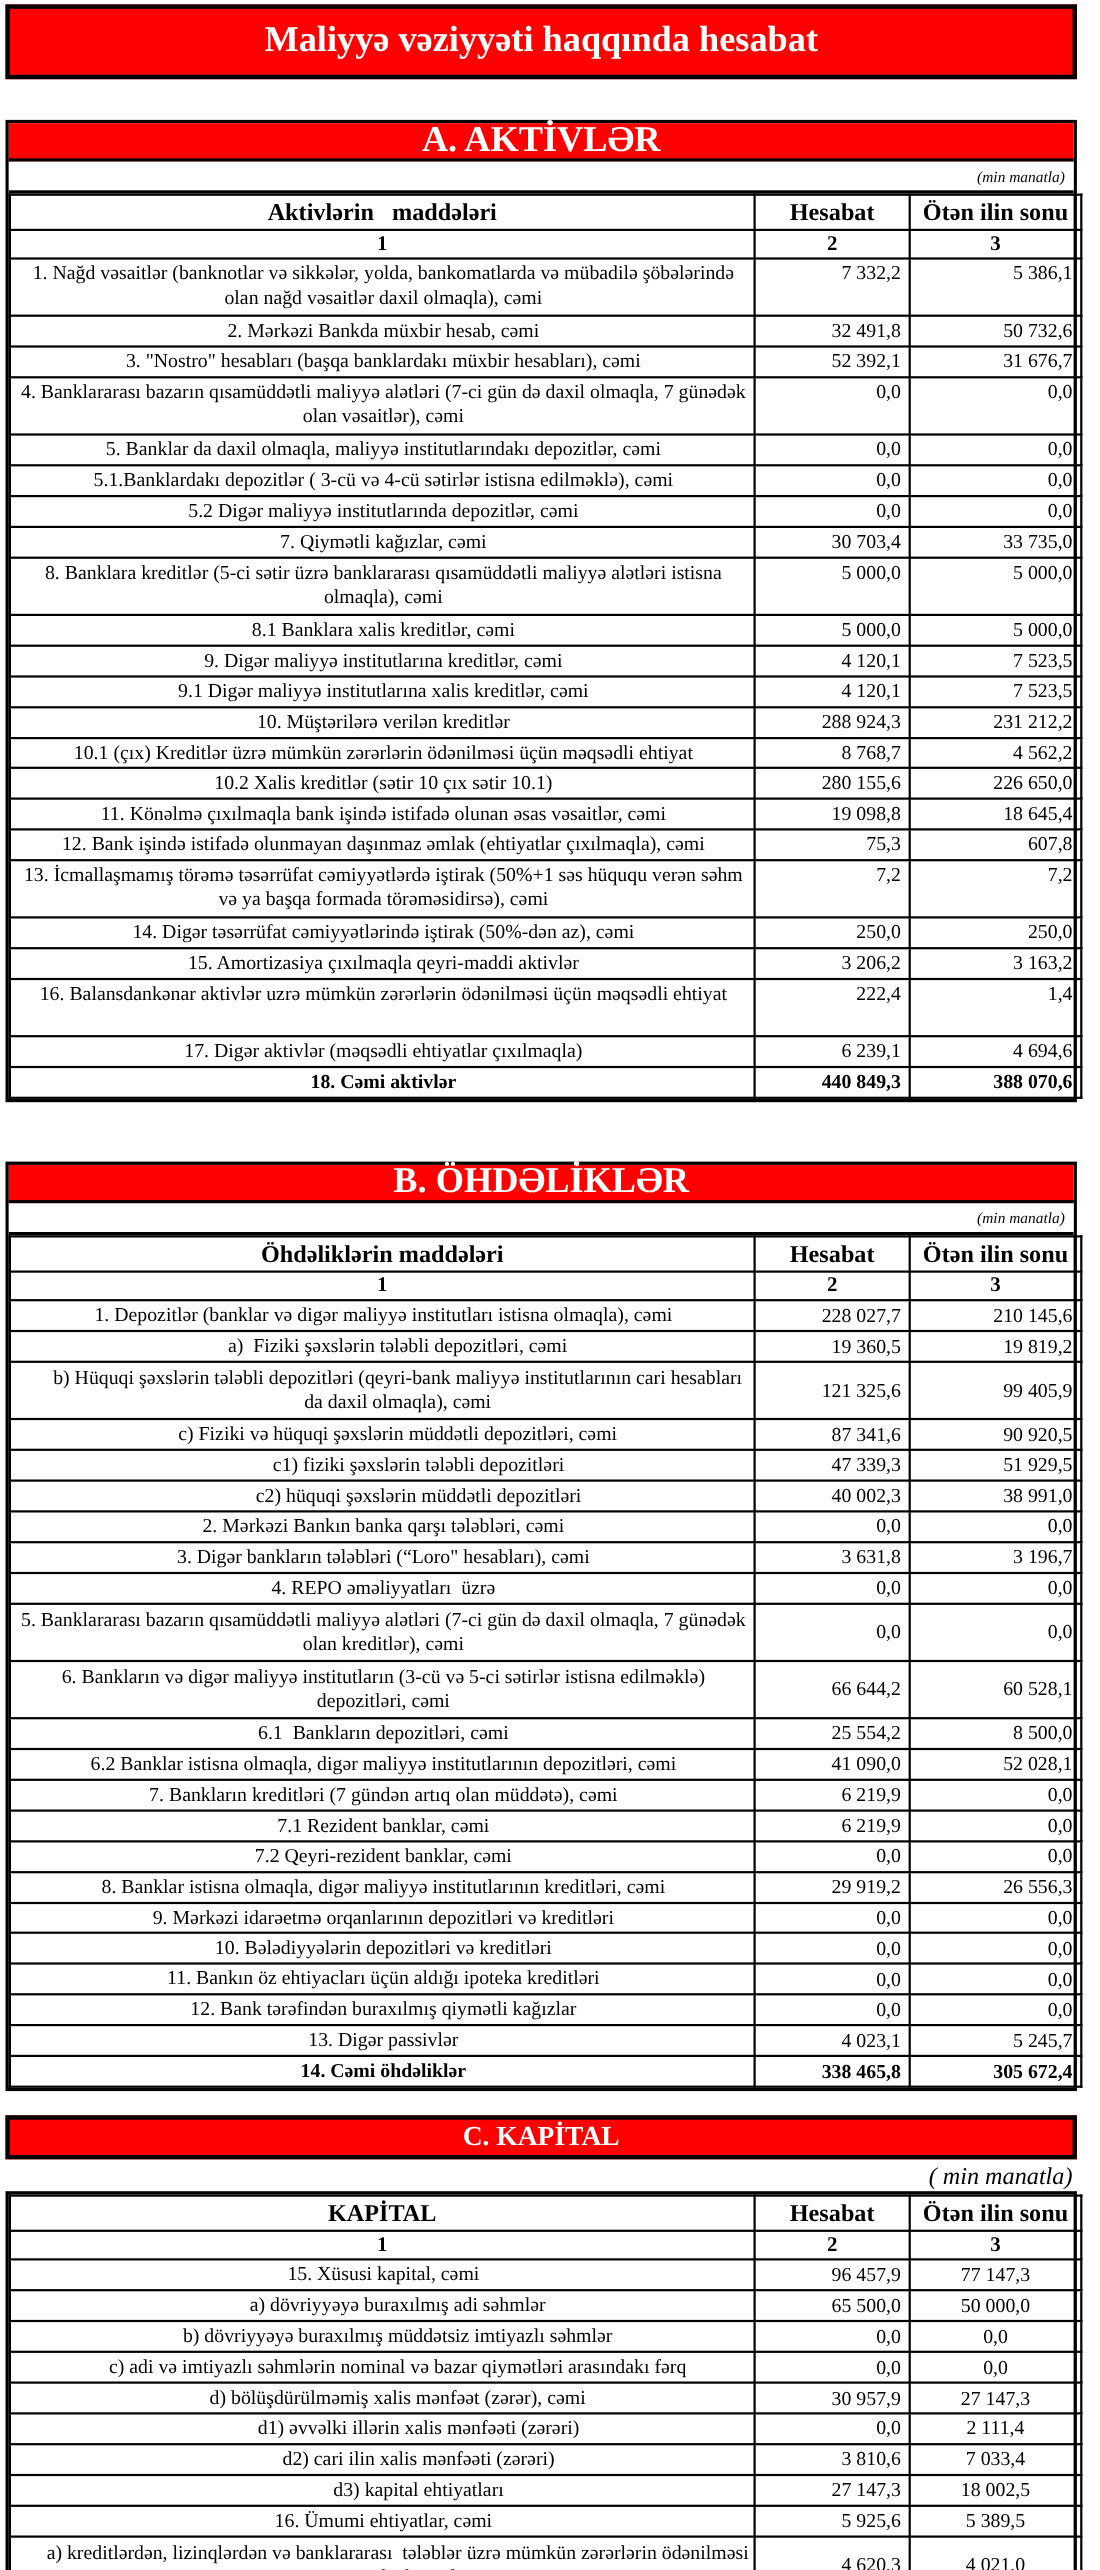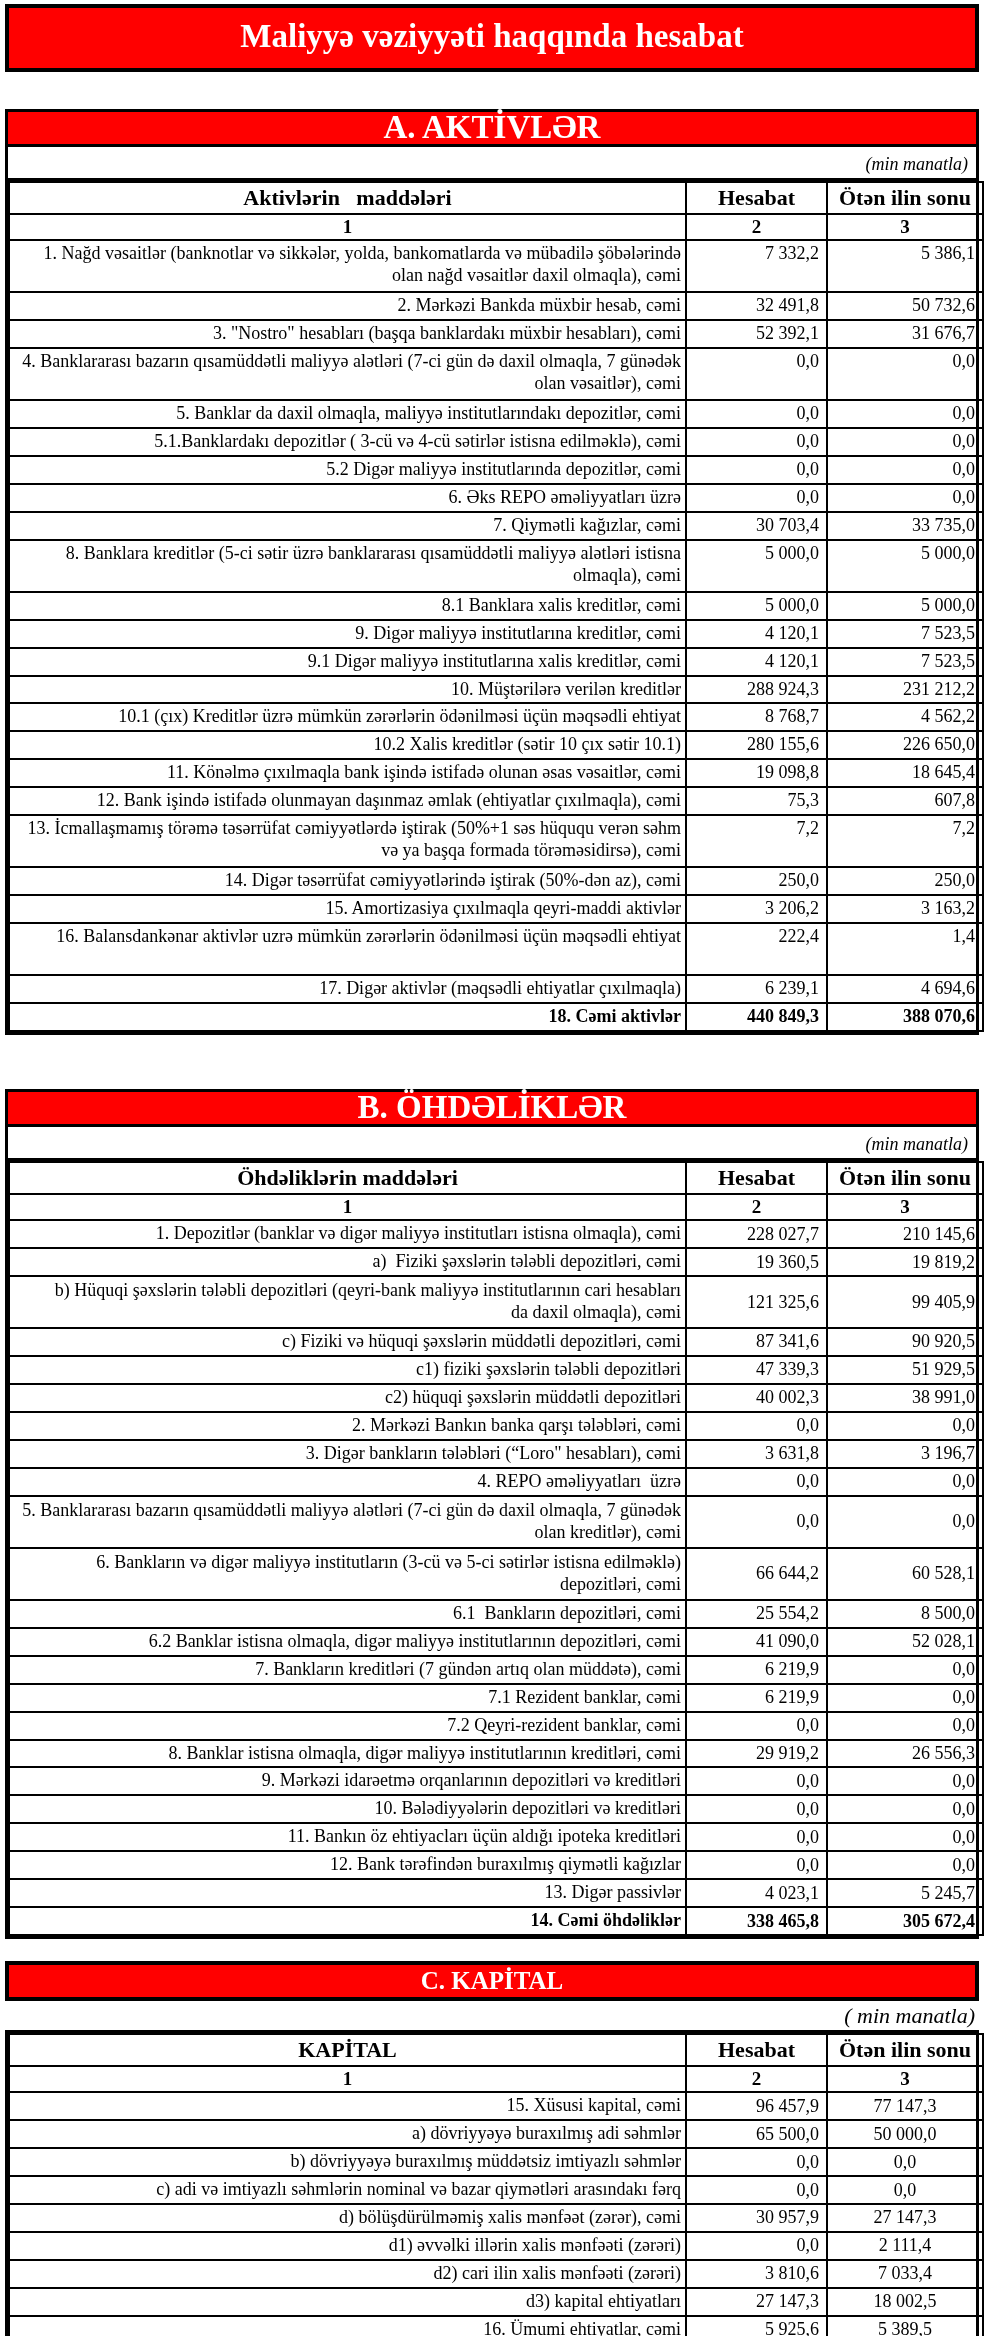--- a/index.html
+++ b/index.html
@@ -20,30 +20,30 @@
   .banner {
     background:var(--red,#f00); color:#fff; text-align:center;
     font-weight:bold; font-size:33px; line-height:29px; padding:1px 0 2px;
     border-bottom:3px solid #000;
   }
   .banner-standalone {
     border:4px solid #000; background:var(--red,#f00); color:#fff;
     text-align:center; font-weight:bold; font-size:25px; line-height:29px; padding:1px 0 2px;
   }
   .note {
-    text-align:right; font-style:italic; font-size:18px;
+    text-align:right; font-style:italic; font-size:14px;
     padding:7px 8px 3px; border-bottom:3px solid #000; background:#fff;
   }
   .note-plain { text-align:right; font-style:italic; font-size:22px; padding:2px 4px 1px; }
   table { border-collapse:collapse; width:100%; table-layout:fixed; font-size:18px; }
   col.w1 { width:677px; } col.w2 { width:141px; } col.w3 { width:156px; }
   th, td { border:2px solid #000; }
   thead th { font-weight:bold; text-align:center; font-size:22px; padding:2px 2px; white-space:pre-wrap; }
   tr.colnum th { font-size:19px; padding:1px 2px; }
-  td.c1 { text-align:right; padding:2px 4px 2px 6px; line-height:1.22; white-space:pre-wrap; overflow-wrap:break-word; }
+  td.c1 { text-align:center; padding:2px 4px 2px 6px; line-height:1.22; white-space:pre-wrap; overflow-wrap:break-word; }
   td.num { text-align:right; padding:2px 7px 2px 2px; }
   td.cen { text-align:center; padding:2px 2px; }
   td.ind1 { padding-left:32px; }
   td.ind2 { padding-left:70px; }
   tr.bold td { font-weight:bold; }
   tr.tall { height:52px; }
   tr { height:26px; }
   table.va-top td { vertical-align:top; }
   table.va-mid td { vertical-align:middle; }
 </style>
@@ -105,25 +105,20 @@
           <td class="c1">5.1.Banklardakı depozitlər ( 3-cü və 4-cü sətirlər istisna edilməklə), cəmi</td>
           <td class="c2 num">0,0</td>
           <td class="c3 num">0,0</td>
         </tr>
         <tr>
           <td class="c1">5.2 Digər maliyyə institutlarında depozitlər, cəmi</td>
           <td class="c2 num">0,0</td>
           <td class="c3 num">0,0</td>
         </tr>
         <tr>
-          <td class="c1">6. Əks REPO əməliyyatları üzrə</td>
-          <td class="c2 num">0,0</td>
-          <td class="c3 num">0,0</td>
-        </tr>
-        <tr>
           <td class="c1">7. Qiymətli kağızlar, cəmi</td>
           <td class="c2 num">30 703,4</td>
           <td class="c3 num">33 735,0</td>
         </tr>
         <tr class="tall">
           <td class="c1">8. Banklara kreditlər (5-ci sətir üzrə banklararası qısamüddətli maliyyə alətləri istisna olmaqla), cəmi</td>
           <td class="c2 num">5 000,0</td>
           <td class="c3 num">5 000,0</td>
         </tr>
         <tr>

